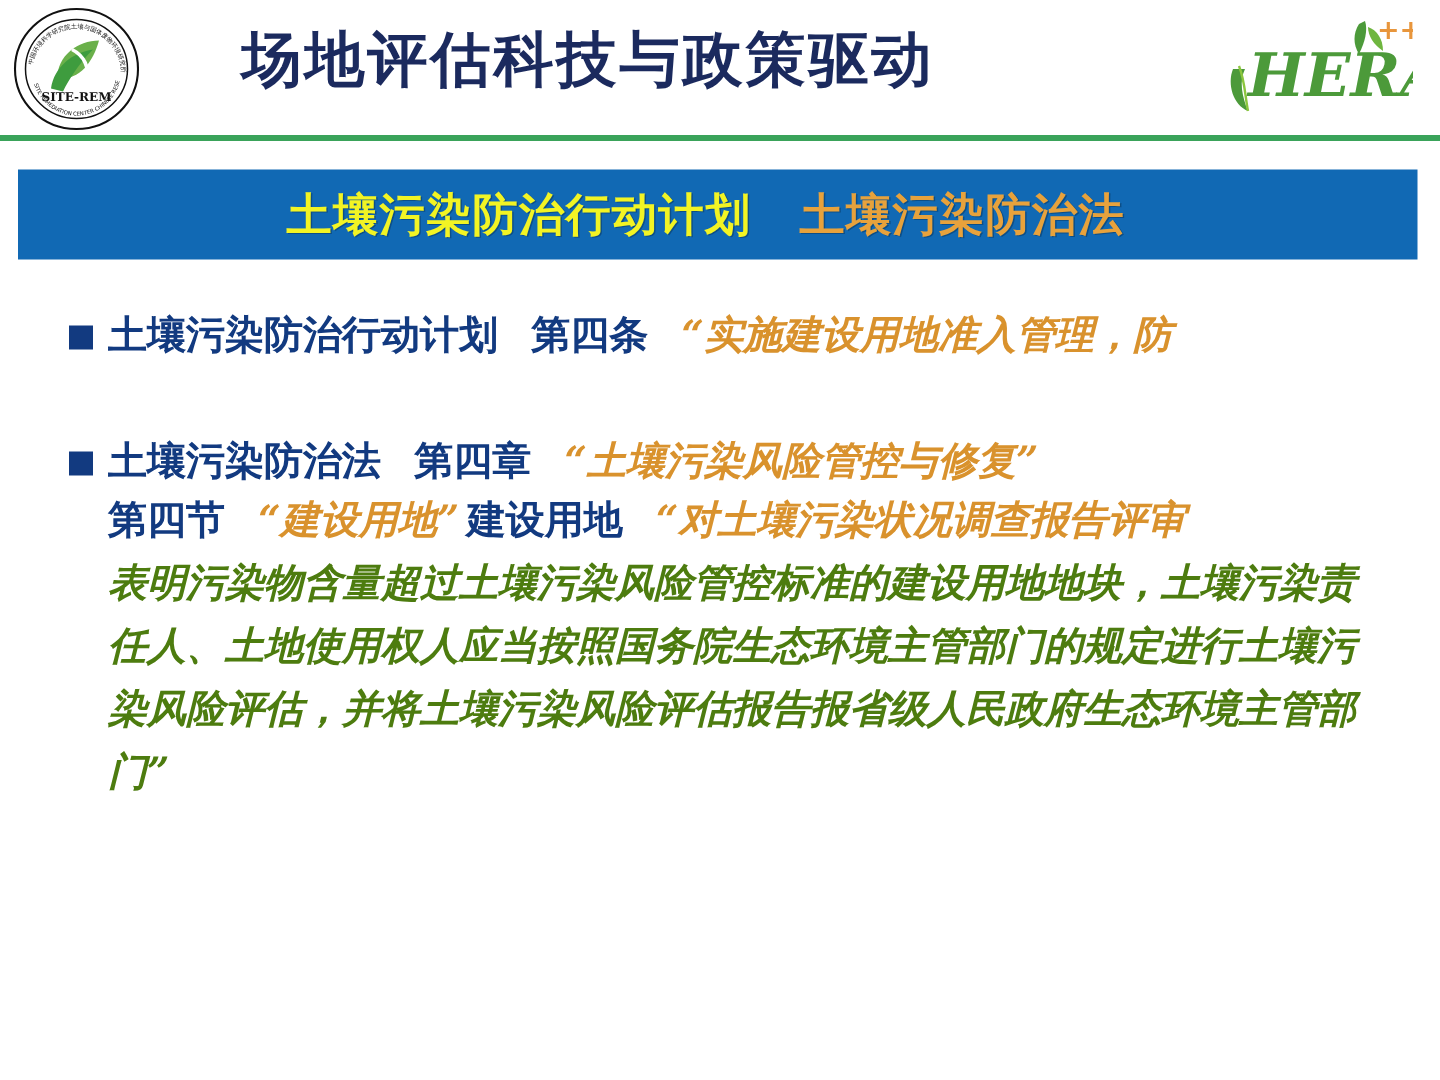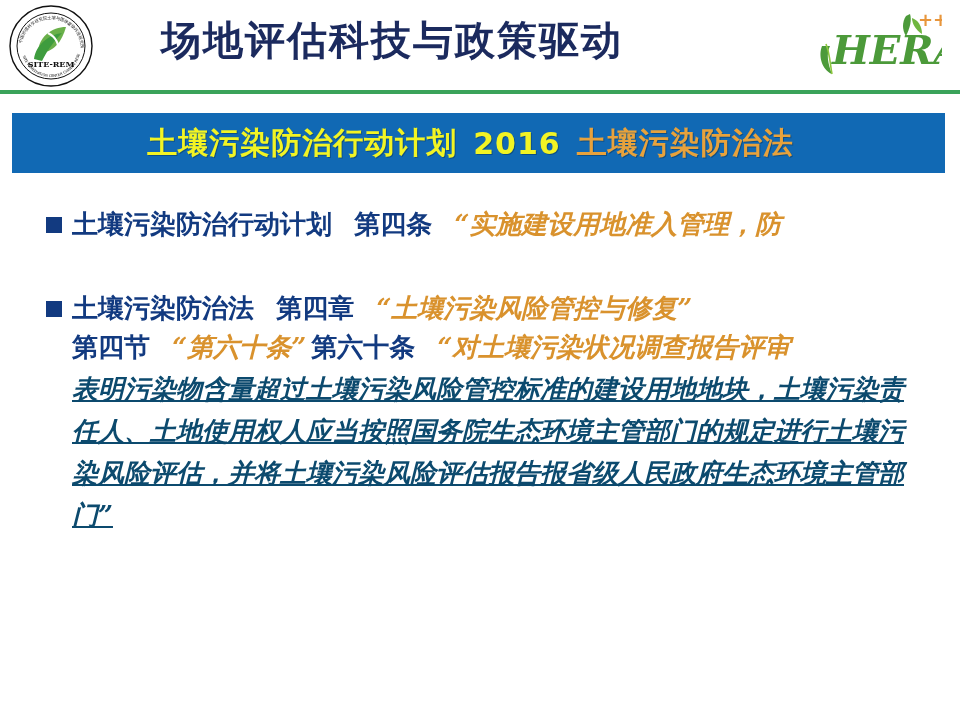--- a/index.html
+++ b/index.html
@@ -127,28 +127,27 @@
 
   #bullet-1 { margin-left: 0; }
   #bullet-1 .line1 { padding-left: 26px; text-indent: 0; }
   #bullet-1 .line2 { padding-left: 38px; }
 
   #bullet-2 { margin-top: 28px; }
   #bullet-2 .line1 { padding-left: 26px; margin-top: 44px; }
   #bullet-2 .line2 { padding-left: 26px; }
   #bullet-2 .body-para {
     padding-left: 26px;
-    color: #0c4a6e;
+    color: #4d7c0f;
     font-family: "DejaVu Serif", "Liberation Serif", serif;
     font-style: italic;
     font-weight: bold;
     font-size: 26px;
     line-height: 1.62;
     width: 845px;
-    text-decoration: underline;
   }
 </style>
 </head>
 <body>
 
 <div id="slide-header">
 
   <div id="seal-logo">
     <svg width="86" height="86" viewBox="0 0 86 86" xmlns="http://www.w3.org/2000/svg">
       <ellipse cx="43" cy="43" rx="41" ry="40" fill="#ffffff" stroke="#111111" stroke-width="1.4"></ellipse>
@@ -180,21 +179,20 @@
       <text x="104" y="22" font-family="DejaVu Sans, sans-serif" font-size="18" font-weight="bold" fill="#e8963c">++</text>
     </svg>
   </div>
 
   <div id="header-rule"></div>
 </div>
 
 <div id="banner">
   <span class="banner-text banner-yellow">土壤污染防治行动计划</span>
   <span class="banner-gap"></span>
-  <span class="banner-text banner-yellow">2016</span>
   <span class="banner-gap"></span>
   <span class="banner-text banner-orange">土壤污染防治法</span>
   <span class="banner-gap"></span>
 </div>
 
 <div id="slide-body">
 
   <div class="bullet-block" id="bullet-1">
     <span class="bullet-marker"></span>
     <div class="line line1">
@@ -211,20 +209,20 @@
     <div class="line line1">
       <span class="nv">土壤污染防治法</span>
       <span class="sp"></span>
       <span class="nv">第四章</span>
       <span class="sp"></span>
       <span class="og">“土壤污染风险管控与修复”</span>
     </div>
     <div class="line line2">
       <span class="nv">第四节</span>
       <span class="sp"></span>
-      <span class="og">“第六十条”</span>
-      <span class="nv">第六十条</span>
+      <span class="og">“建设用地”</span>
+      <span class="nv">建设用地</span>
       <span class="sp"></span>
     <span class="og">“对土壤污染状况调查报告评审</span></div>
     <div class="body-para">表明污染物含量超过土壤污染风险管控标准的建设用地地块，土壤污染责任人、土地使用权人应当按照国务院生态环境主管部门的规定进行土壤污染风险评估，并将土壤污染风险评估报告报省级人民政府生态环境主管部门”</div>
   </div>
 
 </div>
 
 </body></html>

